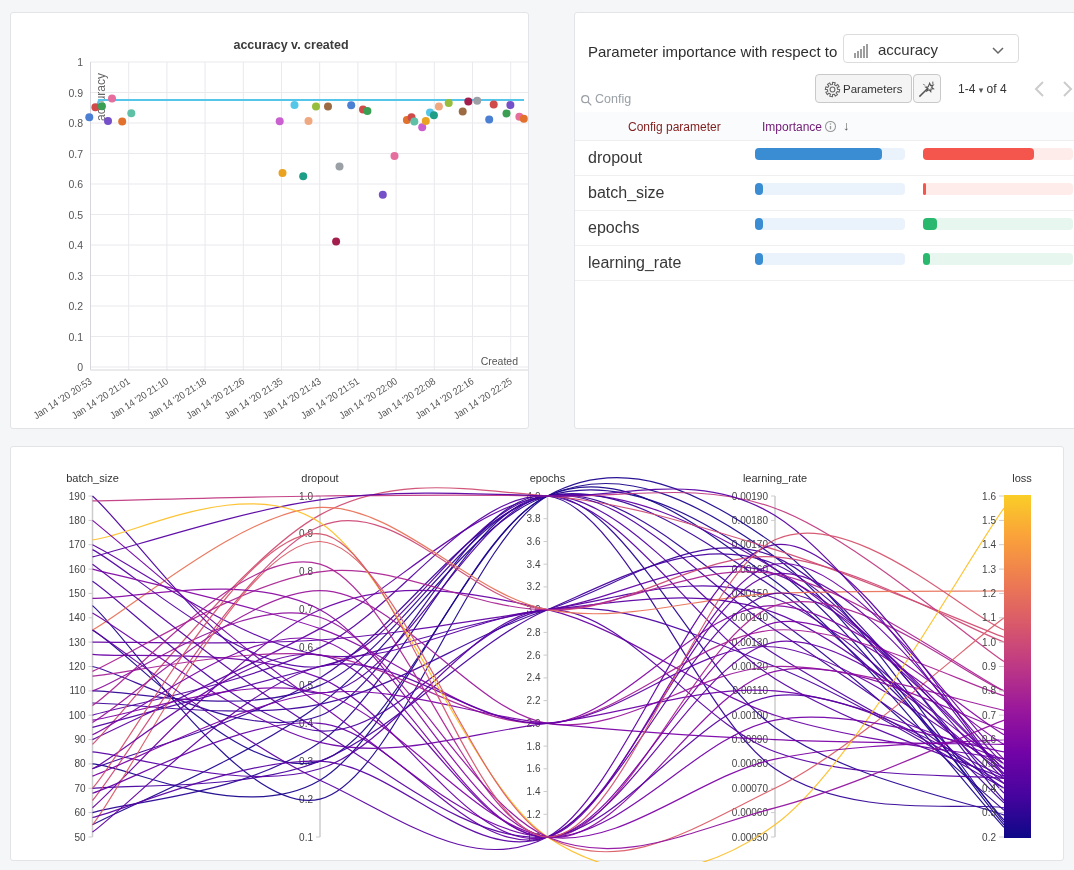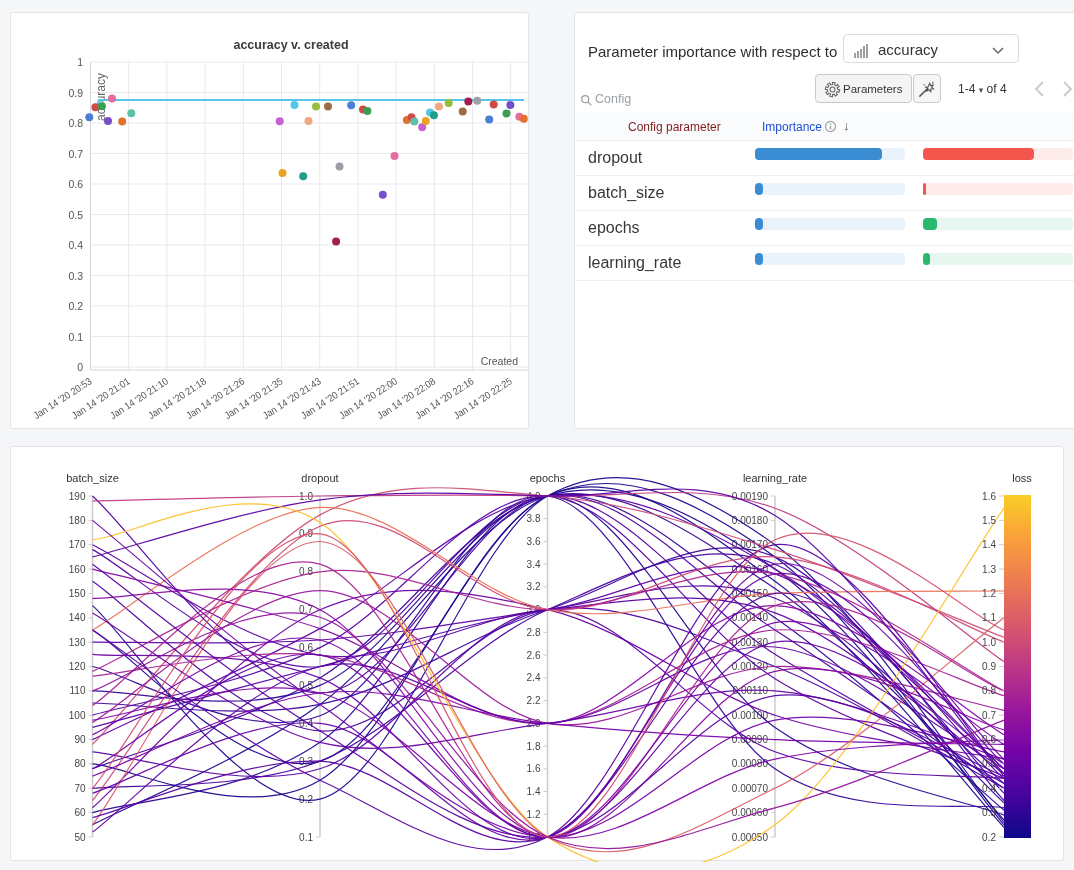--- a/index.html
+++ b/index.html
@@ -137,21 +137,21 @@
     </div>
     <div style="position:absolute;left:383px;top:69px;font-size:12px;color:#333;">1-4 <span style="font-size:9px;color:#555;">▾</span> of 4</div>
     <svg width="10" height="16" style="position:absolute;left:459px;top:68px">
       <polyline points="9,1 2,8 9,15" fill="none" stroke="#ccc" stroke-width="2"></polyline>
     </svg>
     <svg width="10" height="16" style="position:absolute;left:488px;top:68px">
       <polyline points="1,1 8,8 1,15" fill="none" stroke="#ccc" stroke-width="2"></polyline>
     </svg>
     <div style="position:absolute;left:0px;top:99px;width:503px;height:29px;background:#fafbfc;border-bottom:1px solid #eee;">
       <span style="position:absolute;left:13px;top:8px;font-size:12px;color:#7f1d1d;margin-left:40px;">Config parameter</span>
-      <span style="position:absolute;left:187px;top:8px;font-size:12px;color:#1d4ed8;">Importance</span>
+      <span style="position:absolute;left:187px;top:8px;font-size:12px;color:#701a75;">Importance</span>
       <svg width="12" height="12" style="position:absolute;left:250px;top:9px">
         <circle cx="5.5" cy="5.5" r="5" fill="none" stroke="#999" stroke-width="1.1"></circle>
         <line x1="5.5" y1="5" x2="5.5" y2="8.3" stroke="#999" stroke-width="1.3"></line>
         <circle cx="5.5" cy="3" r="0.8" fill="#999"></circle>
       </svg>
       <span style="position:absolute;left:268px;top:6px;font-size:13px;color:#555;">↓</span>
       <span style="position:absolute;left:360px;top:8px;font-size:12px;color:#4b4b4b;margin-top:28px;">Correlation</span>
     </div>
     <div style="position:absolute;left:0px;top:128px;width:503px;height:35px;border-bottom:1px solid #efefef;">
       <span style="position:absolute;left:13px;top:8px;font-size:16px;color:#383838;">dropout</span>

